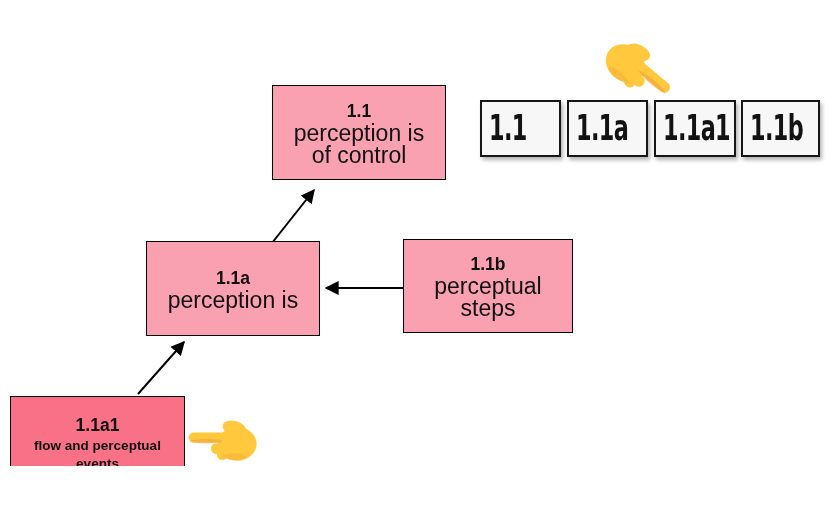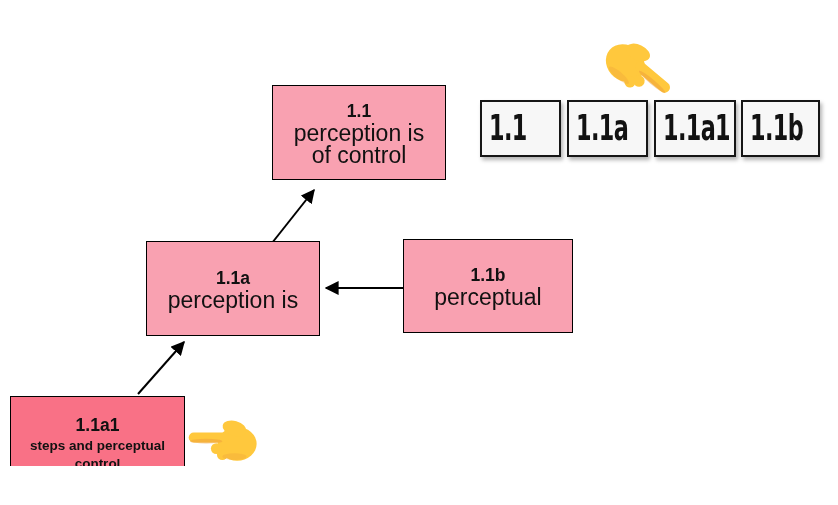--- a/index.html
+++ b/index.html
@@ -78,26 +78,27 @@
   </div>
 
   <div class="node" style="left:146px; top:241px; width:174px; height:95px;">
     <div class="node-title">1.1a</div>
     <div class="node-line">perception is</div>
   </div>
 
   <div class="node" style="left:403px; top:239px; width:170px; height:94px;">
     <div class="node-title">1.1b</div>
     <div class="node-line">perceptual</div>
+    <div class="node-line">steps</div>
   </div>
 
   <div class="node dark" style="left:10px; top:396px; width:175px; height:94px;">
     <div class="node-title">1.1a1</div>
-    <div class="node-line">steps and perceptual</div>
-    <div class="node-line">control</div>
+    <div class="node-line">flow and perceptual</div>
+    <div class="node-line">events</div>
   </div>
 
   <div class="chip" style="left:480px; width:81px;">
     <span class="chip-label">1.1</span>
   </div>
   <div class="chip" style="left:567px; width:81px;">
     <span class="chip-label">1.1a</span>
   </div>
   <div class="chip" style="left:654px; width:82px;">
     <span class="chip-label">1.1a1</span>

